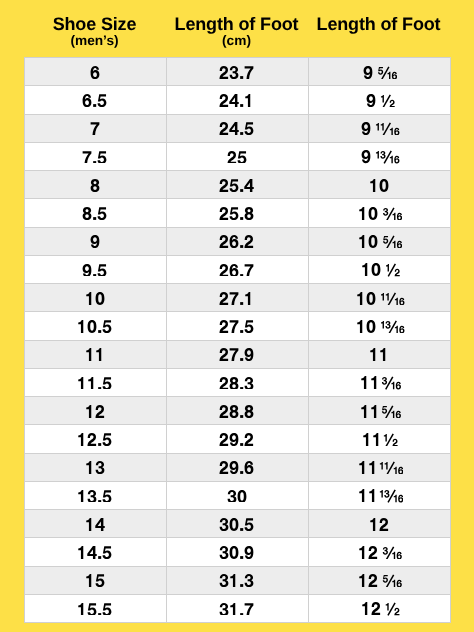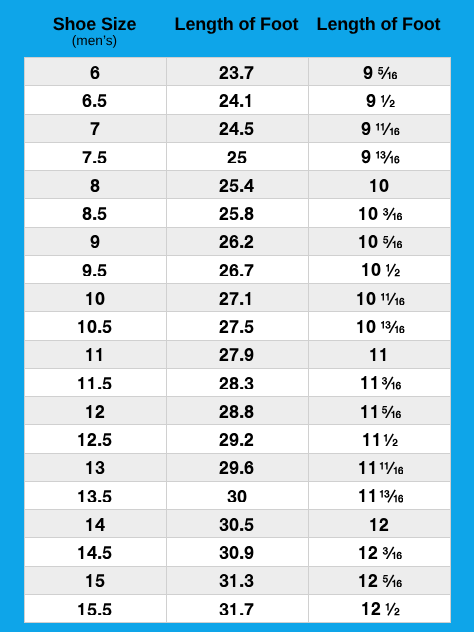--- a/index.html
+++ b/index.html
@@ -13,21 +13,21 @@
   body {
     width: 474px;
     height: 632px;
     font-family: "Liberation Sans", sans-serif;
     color: #000000;
   }
   #page {
     position: relative;
     width: 474px;
     height: 632px;
-    background: #0ea5e9;
+    background: #fde047;
     overflow: hidden;
   }
 
   
   #thead-band {
     position: absolute;
     left: 23.5px;
     top: 0;
     width: 426px;
     height: 57px;
@@ -43,21 +43,21 @@
     display: block;
     font-size: 18px;
     font-weight: bold;
     line-height: 19px;
     letter-spacing: -0.15px;
     white-space: nowrap;
   }
   .head-sub {
     display: block;
     font-size: 13.7px;
-    font-weight: normal;
+    font-weight: bold;
     line-height: 14px;
     margin-top: 0px;
     white-space: nowrap;
   }
 
   
   #grid {
     position: absolute;
     left: 23.5px;
     top: 57px;
@@ -98,20 +98,21 @@
 
 <div id="page">
 
   <div id="thead-band">
     <div class="head-cell">
       <span class="head-title">Shoe Size</span>
       <span class="head-sub">(men’s)</span>
     </div>
     <div class="head-cell">
       <span class="head-title">Length of Foot</span>
+      <span class="head-sub">(cm)</span>
     </div>
     <div class="head-cell">
       <span class="head-title">Length of Foot</span>
     </div>
   </div>
 
   <table id="grid">
     <colgroup>
         <col class="c1">
         <col class="c2">

